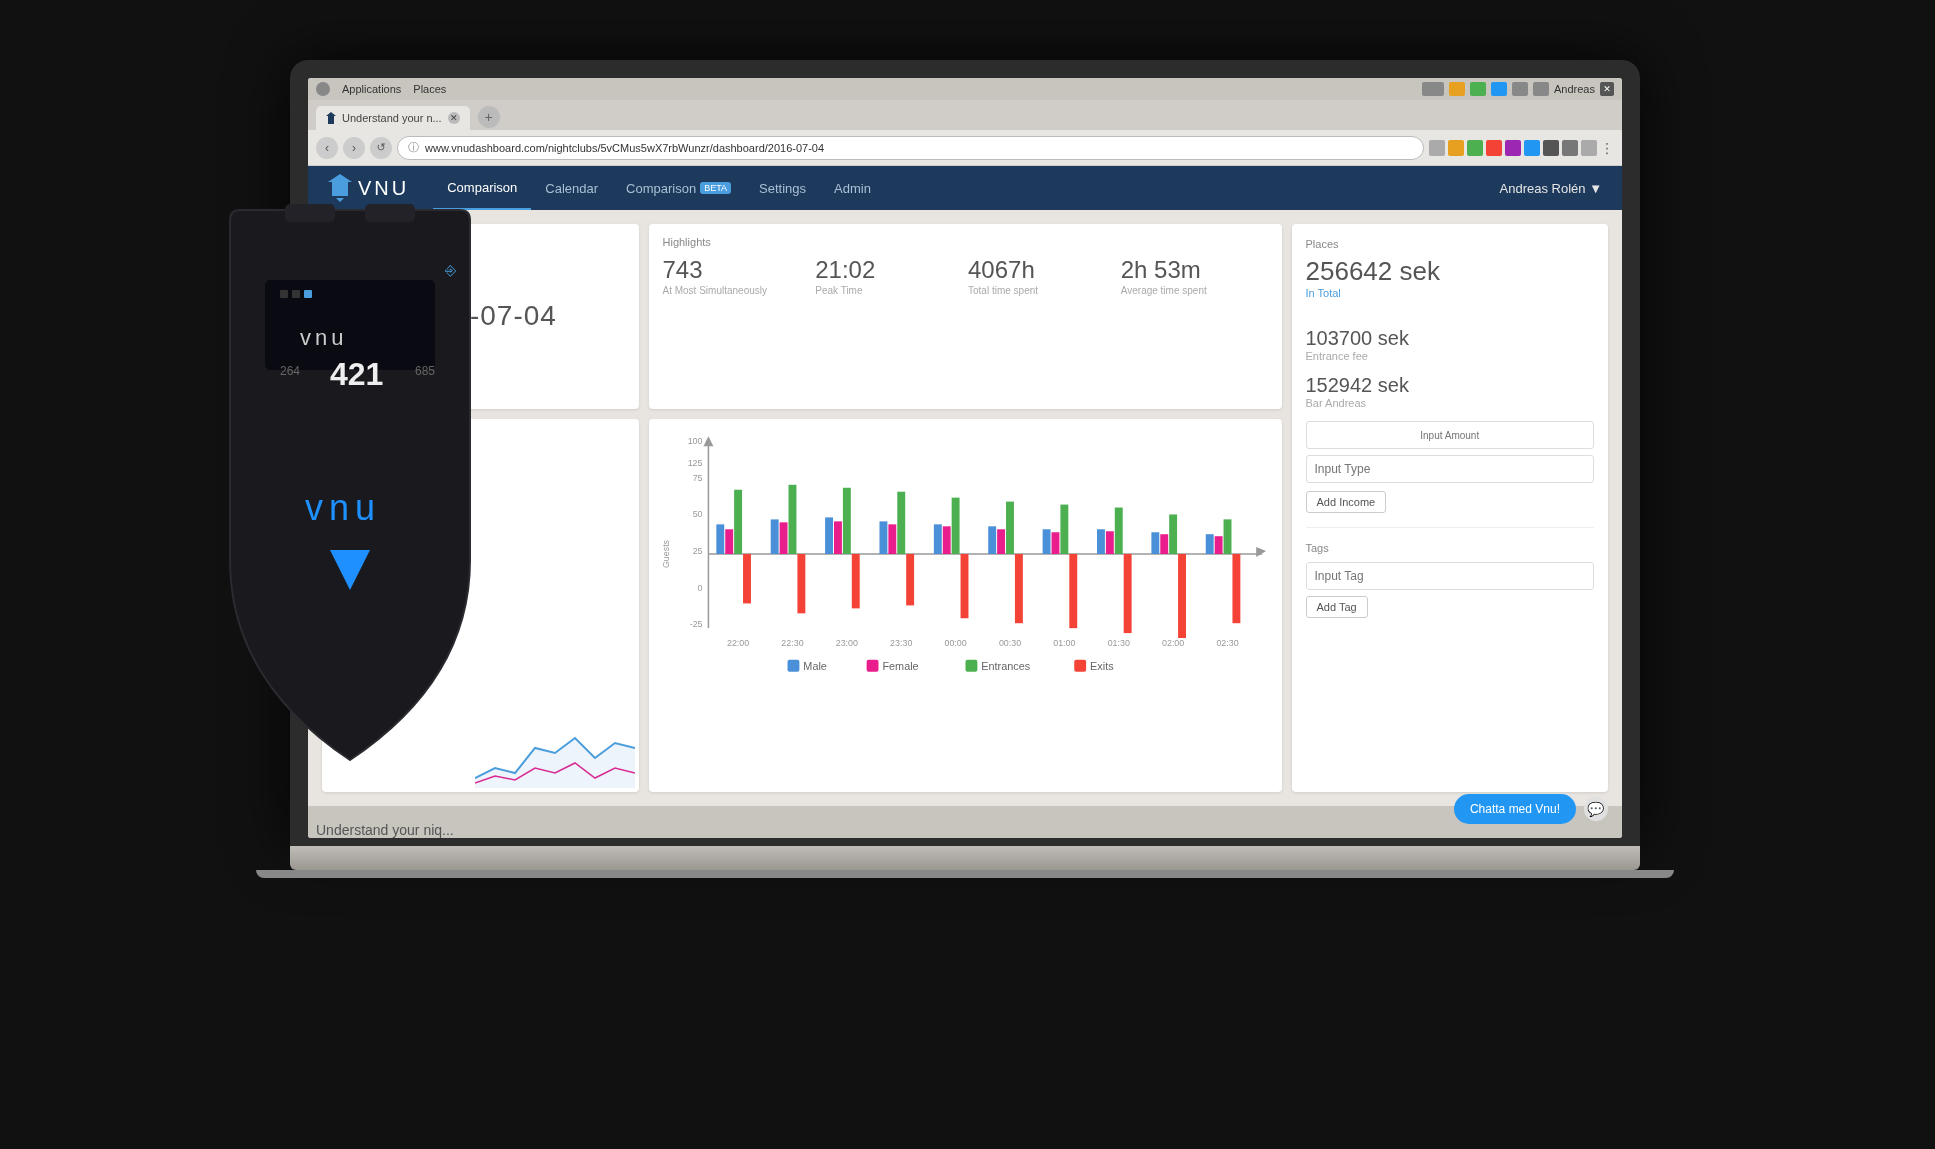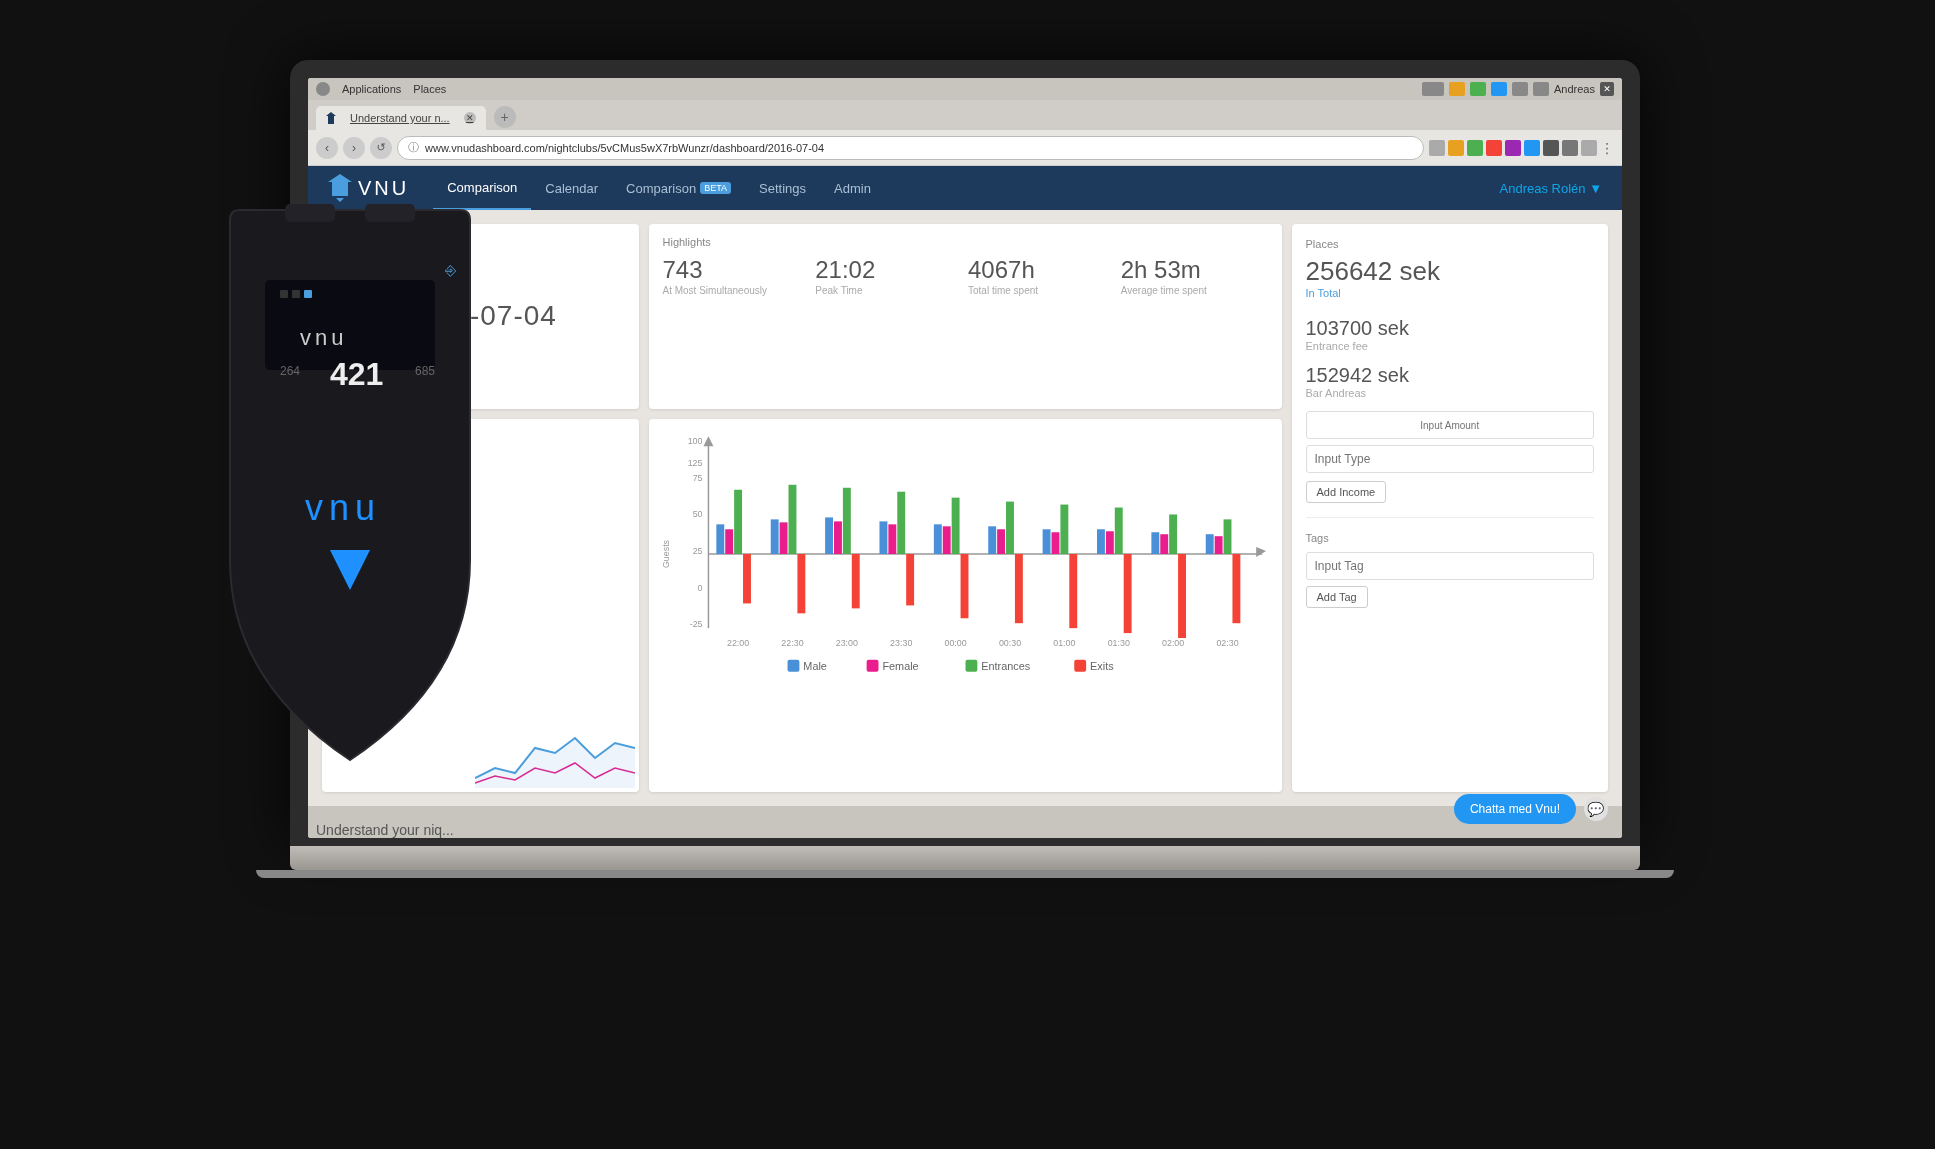--- a/index.html
+++ b/index.html
@@ -66,21 +66,21 @@
             <div style="width:16px;height:14px;background:#4caf50;border-radius:2px;"></div>
             <div style="width:16px;height:14px;background:#2196f3;border-radius:2px;"></div>
             <div style="width:16px;height:14px;background:#888;border-radius:2px;"></div>
             <div style="width:16px;height:14px;background:#888;border-radius:2px;"></div>
             <span style="font-size:11px;">Andreas</span>
             <div style="width:14px;height:14px;background:#555;border-radius:2px;font-size:9px;color:white;display:flex;align-items:center;justify-content:center;">✕</div>
           </div>
         </div>
 
         <div style="height:30px; background:#d0cdc8; display:flex; align-items:flex-end; padding:0 8px; gap:4px; flex-shrink:0;">
-          <div style="background:#e8e6e2; border-radius:5px 5px 0 0; padding:4px 10px; font-size:11px; color:#444; display:flex; align-items:center; gap:14px; height:24px;text-decoration:underline;">
+          <div style="background:#e8e6e2; border-radius:5px 5px 0 0; padding:4px 10px; font-size:11px; color:#444; display:flex; align-items:center; gap:6px; height:24px;">
             <svg width="10" height="12" viewBox="0 0 10 12">
               <polygon points="5,0 10,4 8,4 8,12 2,12 2,4 0,4" fill="#1d3a5c"></polygon>
             </svg>
             <span>Understand your n...</span>
             <div style="width:12px;height:12px;background:#bbb;border-radius:50%;display:flex;align-items:center;justify-content:center;font-size:9px;cursor:pointer;">✕</div>
           </div>
           <div style="width:22px;height:22px;background:#bbb;border-radius:50%;display:flex;align-items:center;justify-content:center;font-size:14px;color:#666;margin-left:4px;margin-bottom:2px;">+</div>
         </div>
 
         <div style="height:36px; background:#e8e6e2; display:flex; align-items:center; padding:0 8px; gap:5px; border-bottom:1px solid #ccc; flex-shrink:0;">
@@ -116,21 +116,21 @@
           <div style="display:flex;align-items:center;flex:1;">
             <a style="color:#aabfd4;font-size:13px;padding:0 14px;height:44px;display:flex;align-items:center;cursor:pointer;text-decoration:none;border-bottom:2px solid #4a9edd;color:white;">Comparison</a>
             <a style="color:#aabfd4;font-size:13px;padding:0 14px;height:44px;display:flex;align-items:center;cursor:pointer;text-decoration:none;">Calendar</a>
             <a style="color:#aabfd4;font-size:13px;padding:0 14px;height:44px;display:flex;align-items:center;cursor:pointer;text-decoration:none;gap:4px;">
               <span>Comparison</span>
               <span style="font-size:9px;background:#4a9edd;color:white;padding:1px 4px;border-radius:3px;vertical-align:super;">BETA</span>
             </a>
             <a style="color:#aabfd4;font-size:13px;padding:0 14px;height:44px;display:flex;align-items:center;cursor:pointer;text-decoration:none;">Settings</a>
             <a style="color:#aabfd4;font-size:13px;padding:0 14px;height:44px;display:flex;align-items:center;cursor:pointer;text-decoration:none;">Admin</a>
           </div>
-          <span style="color:#0ea5e9;font-size:13px;cursor:pointer;">Andreas Rolén ▼</span>
+          <span style="color:#e5e5e5;font-size:13px;cursor:pointer;">Andreas Rolén ▼</span>
         </div>
 
         <div style="flex:1; padding:14px; display:grid; grid-template-columns:1fr 2fr 1fr; grid-template-rows:auto auto; gap:10px; overflow:hidden; background:#e8e5e0;">
 
           <div style="background:white;border-radius:4px;padding:16px;display:flex;align-items:center;justify-content:center;box-shadow:0 1px 3px rgba(0,0,0,0.1);">
             <span style="font-size:28px;font-weight:200;color:#555;letter-spacing:1px;">2016-07-04</span>
           </div>
 
           <div style="background:white;border-radius:4px;padding:12px 14px;box-shadow:0 1px 3px rgba(0,0,0,0.1);">
             <div style="font-size:11px;color:#888;margin-bottom:8px;">Highlights</div>
@@ -150,21 +150,21 @@
               <div>
                 <div style="font-size:24px;font-weight:200;color:#555;">2h 53m</div>
                 <div style="font-size:10px;color:#aaa;line-height:1.3;">Average time spent</div>
               </div>
             </div>
           </div>
 
           <div style="background:white;border-radius:4px;padding:14px;box-shadow:0 1px 3px rgba(0,0,0,0.1);grid-row:span 2;position:relative;">
             <div style="font-size:11px;color:#888;margin-bottom:6px;">Places</div>
             <div style="font-size:26px;font-weight:200;color:#555;">256642 sek</div>
-            <div style="font-size:11px;color:#4a9edd;margin-bottom:18px;">In Total</div>
+            <div style="font-size:11px;color:#4a9edd;margin-bottom:28px;">In Total</div>
 
             <div style="font-size:20px;font-weight:200;color:#555;">103700 sek</div>
             <div style="font-size:11px;color:#aaa;margin-bottom:12px;">Entrance fee</div>
 
             <div style="font-size:20px;font-weight:200;color:#555;">152942 sek</div>
             <div style="font-size:11px;color:#aaa;margin-bottom:12px;">Bar Andreas</div>
 
             <input type="text" style="width: 100%; height: 28px; border: 1px solid rgb(221, 221, 221); border-radius: 3px; padding: 0px 8px; font-size: 10px; color: rgb(102, 102, 102); margin-bottom: 6px; background: white; outline: none; text-align: center;" placeholder="Input Amount">
             <input type="text" style="width: 100%; height: 28px; border: 1px solid rgb(221, 221, 221); border-radius: 3px; padding: 0px 8px; font-size: 12px; color: #8b5cf6; margin-bottom: 8px; background: white; outline: none;" placeholder="Input Type">
             <button style="background:white;border:1px solid #ccc;border-radius:3px;padding:4px 10px;font-size:11px;color:#555;cursor:pointer;">Add Income</button>

